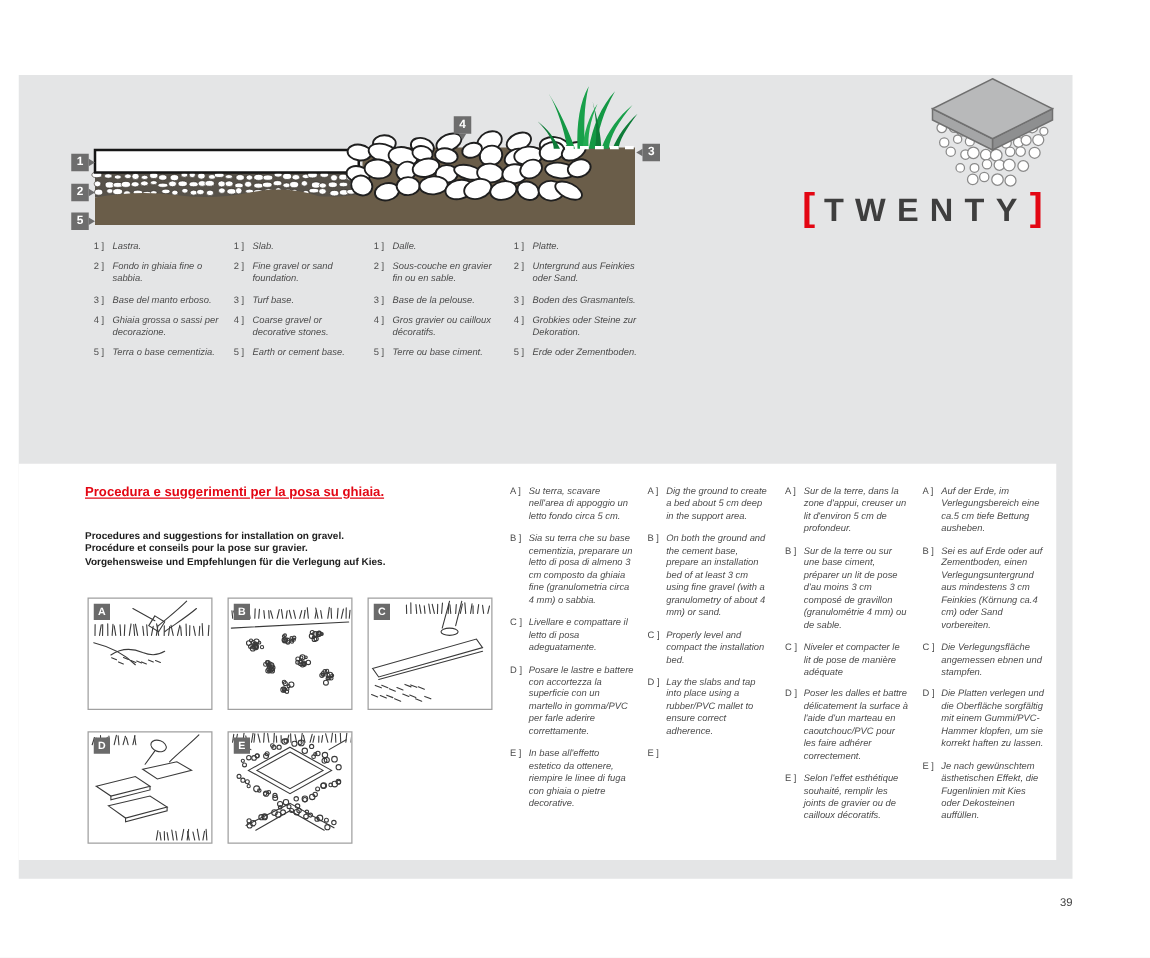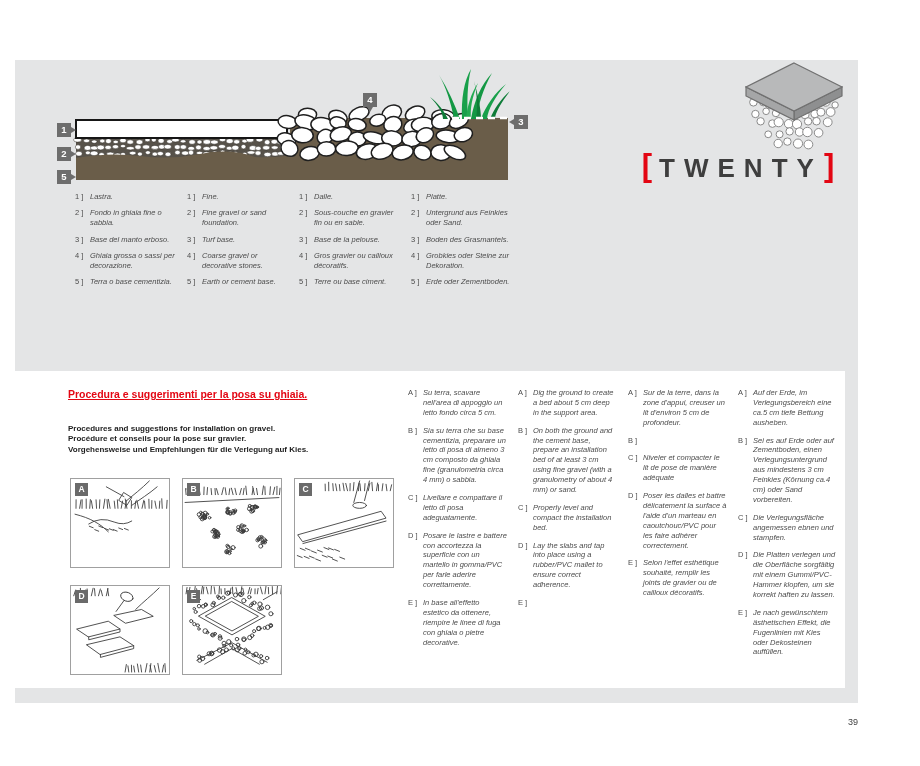--- a/index.html
+++ b/index.html
@@ -284,21 +284,21 @@
           <span class="lt">Ghiaia grossa o sassi per decorazione.</span>
         </div>
       <div class="li">
           <span class="ln">5 ]</span>
           <span class="lt">Terra o base cementizia.</span>
         </div>
     </div>
     <div class="lcol">
       <div class="li">
           <span class="ln">1 ]</span>
-          <span class="lt">Fine.</span>
+          <span class="lt">Slab.</span>
         </div>
       <div class="li">
           <span class="ln">2 ]</span>
           <span class="lt">Fine gravel or sand foundation.</span>
         </div>
       <div class="li">
           <span class="ln">3 ]</span>
           <span class="lt">Turf base.</span>
         </div>
       <div class="li">
@@ -786,20 +786,21 @@
           <span class="sn">E ]</span>
         </div>
     </div>
     <div class="scol">
       <div class="si">
           <span class="sn">A ]</span>
           <span class="st">Sur de la terre, dans la zone d'appui, creuser un lit d'environ 5 cm de profondeur.</span>
         </div>
       <div class="si">
           <span class="sn">B ]</span>
+          <span class="st">Sur de la terre ou sur une base ciment, préparer un lit de pose d'au moins 3 cm composé de gravillon (granulométrie 4 mm) ou de sable.</span>
         </div>
       <div class="si">
           <span class="sn">C ]</span>
           <span class="st">Niveler et compacter le lit de pose de manière adéquate</span>
         </div>
       <div class="si">
           <span class="sn">D ]</span>
           <span class="st">Poser les dalles et battre délicatement la surface à l'aide d'un marteau en caoutchouc/PVC pour les faire adhérer correctement.</span>
         </div>
       <div class="si">

